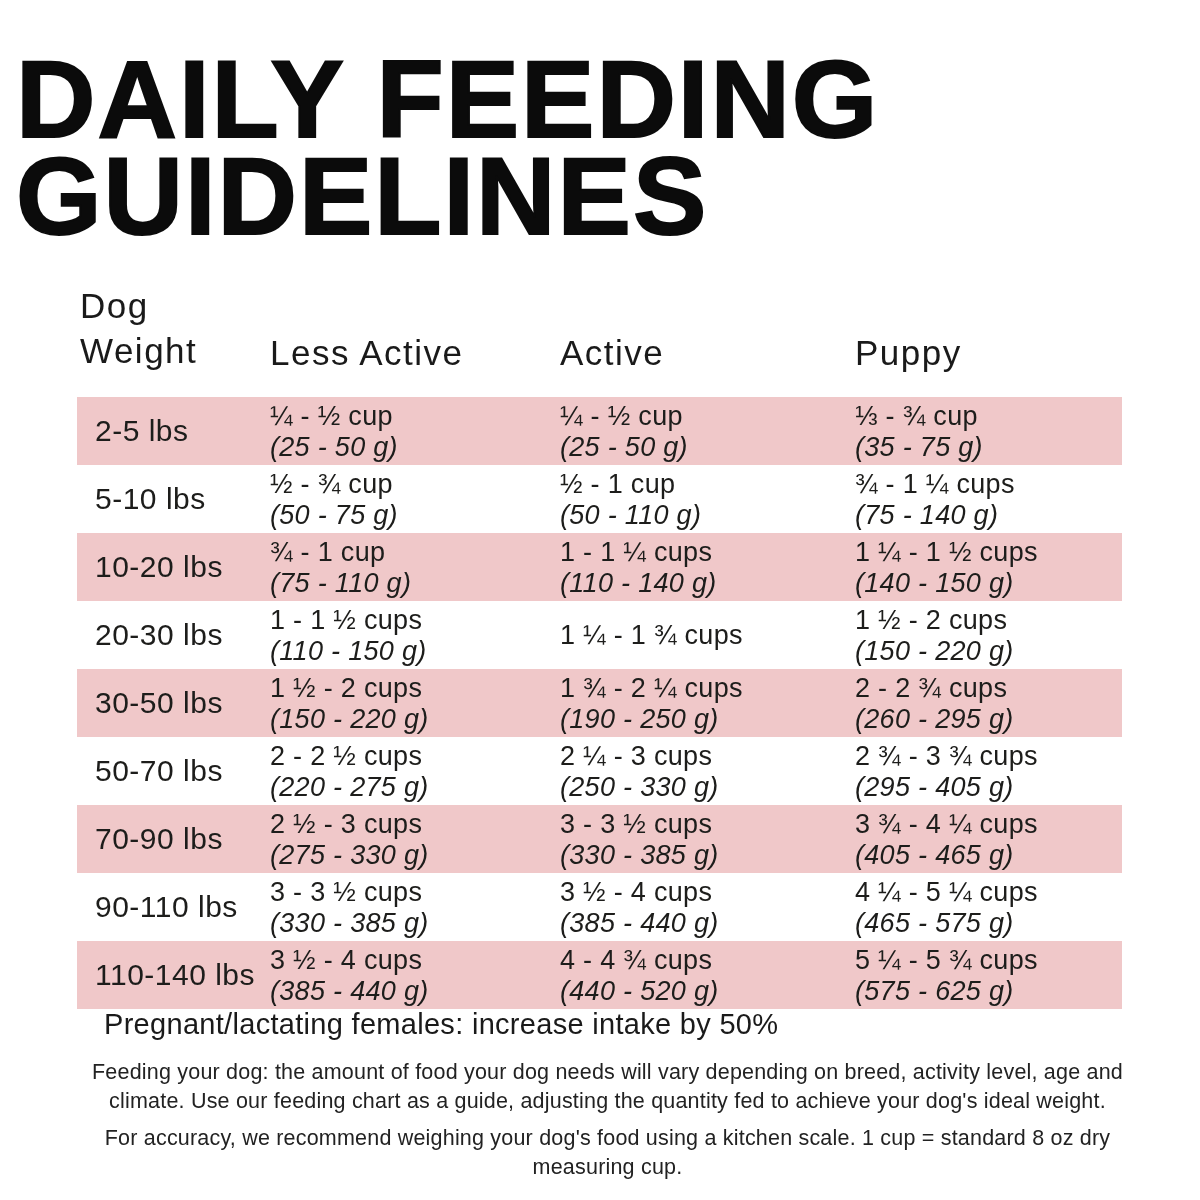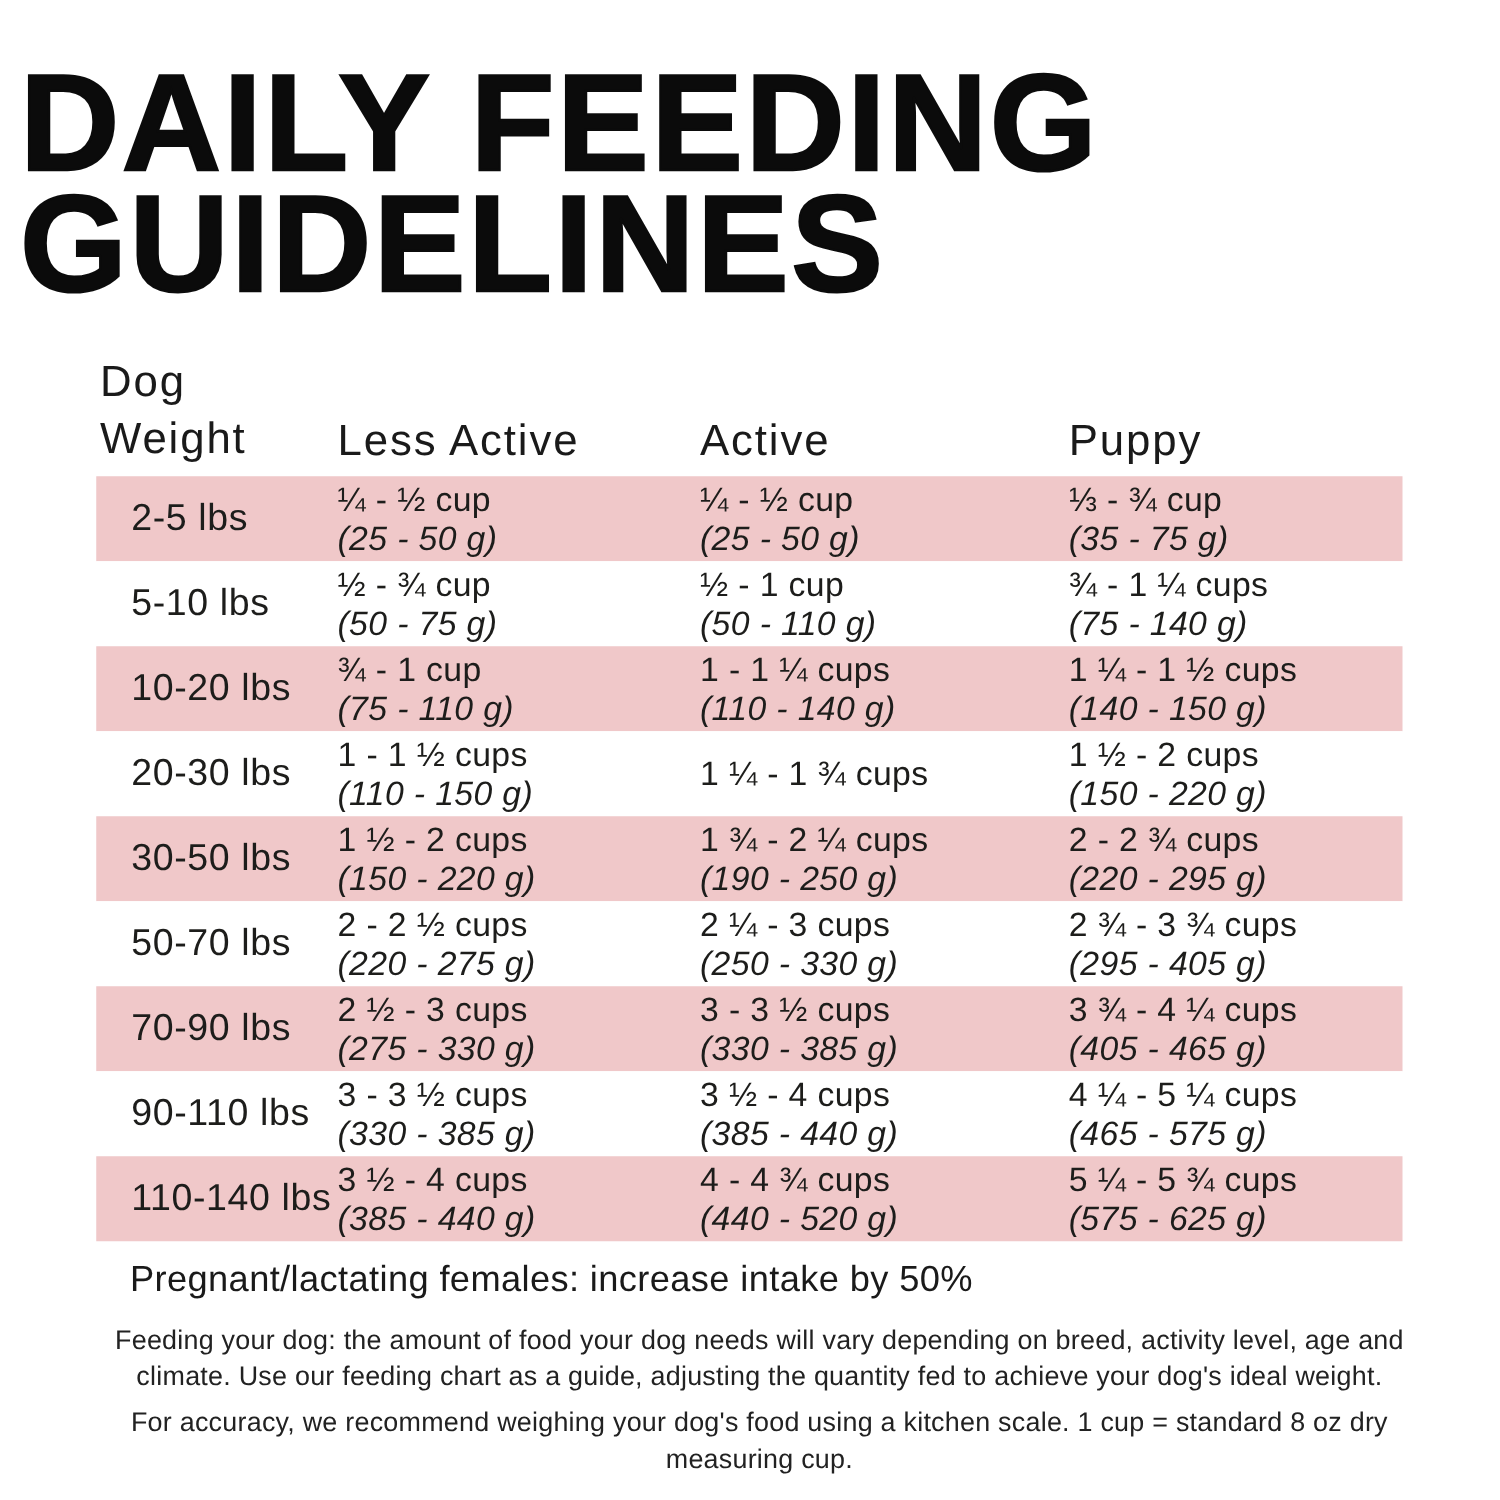--- a/index.html
+++ b/index.html
@@ -28,36 +28,36 @@
   
   .table-wrap { position:absolute; left:77px; top:283px; width:1045px; }
 
   .thead {
     display:grid;
     grid-template-columns:193px 290px 295px 1fr;
     align-items:end;
     font-size:35px;
     letter-spacing:1.5px;
     color:#1a1a1a;
-    padding-bottom:8px;
+    padding-bottom:24px;
   }
   .th-weight { padding-left:3px; line-height:45px; }
   .th-weight span { display:block; }
 
   .trow {
     display:grid;
     grid-template-columns:193px 290px 295px 1fr;
     height:68px;
     background:#ffffff;
   }
   .trow.pink { background:#f0c8c9; }
 
   .cell-weight {
     display:flex; align-items:center;
-    padding-left:28px;
+    padding-left:18px;
     font-size:30px;
     letter-spacing:0.5px;
   }
   .cell-vals {
     display:flex; flex-direction:column; justify-content:center;
     padding-top:1px;
   }
   .cups  { font-size:27px; line-height:31px; letter-spacing:0.3px; }
   .grams { font-size:27px; line-height:31px; font-style:italic; letter-spacing:0.3px; }
 
@@ -163,21 +163,21 @@
       <div class="cell-vals">
         <div class="cups">1 ½ - 2 cups</div>
         <div class="grams">(150 - 220 g)</div>
       </div>
       <div class="cell-vals">
         <div class="cups">1 ¾ - 2 ¼ cups</div>
         <div class="grams">(190 - 250 g)</div>
       </div>
       <div class="cell-vals">
         <div class="cups">2 - 2 ¾ cups</div>
-        <div class="grams">(220 - 295 g)</div>
+        <div class="grams">(260 - 295 g)</div>
       </div>
     </div>
 
     <div class="trow">
       <div class="cell-weight">50-70 lbs</div>
       <div class="cell-vals">
         <div class="cups">2 - 2 ½ cups</div>
         <div class="grams">(220 - 275 g)</div>
       </div>
       <div class="cell-vals">

